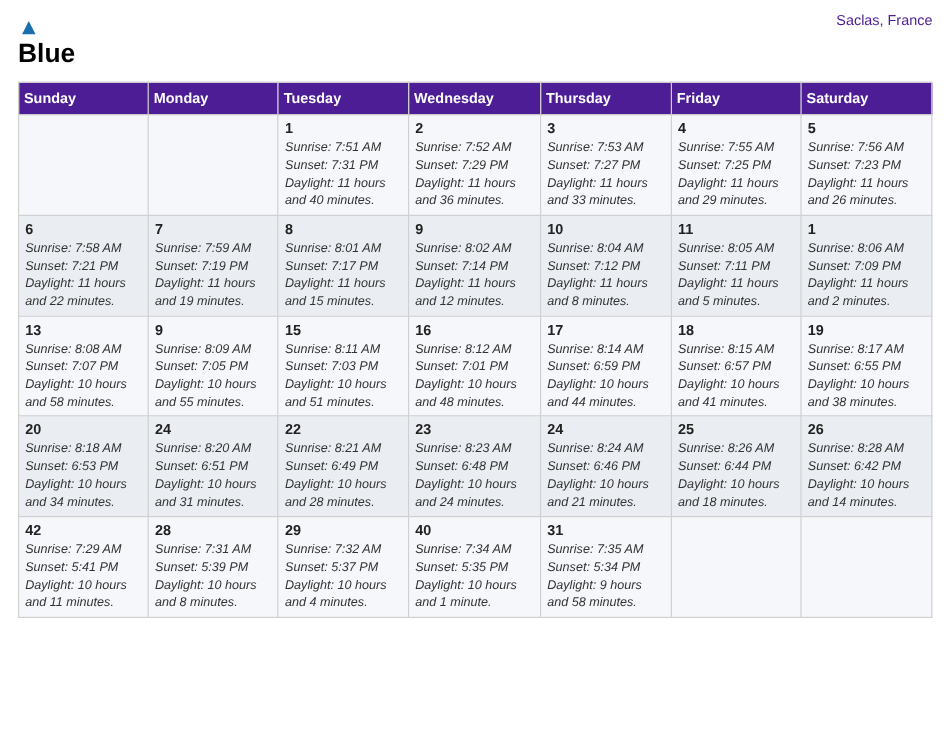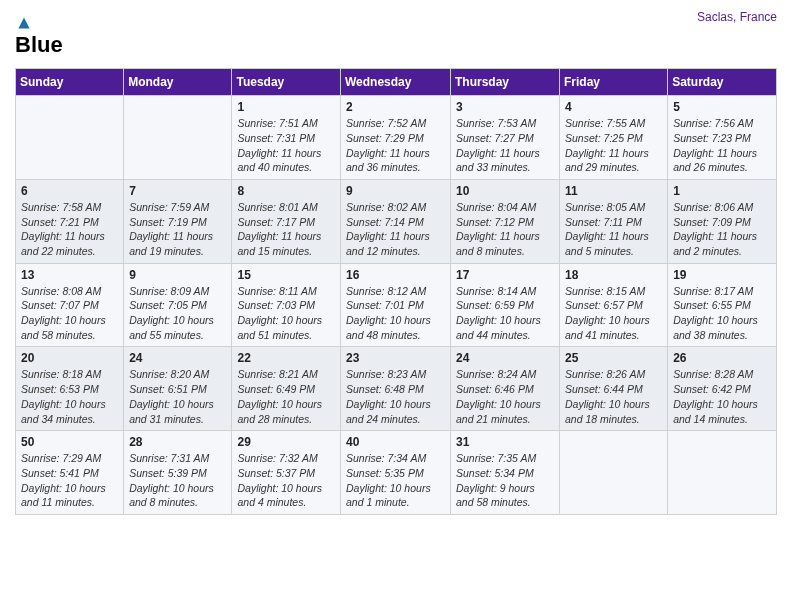--- a/index.html
+++ b/index.html
@@ -232,21 +232,21 @@
           <span class="day-num">25</span>
           <div class="cell-content">Sunrise: 8:26 AM<br>Sunset: 6:44 PM<br>Daylight: 10 hours and 18 minutes.</div>
         </td>
         <td>
           <span class="day-num">26</span>
           <div class="cell-content">Sunrise: 8:28 AM<br>Sunset: 6:42 PM<br>Daylight: 10 hours and 14 minutes.</div>
         </td>
       </tr>
       <tr>
         <td>
-          <span class="day-num">50</span>
+          <span class="day-num">42</span>
           <div class="cell-content">Sunrise: 7:29 AM<br>Sunset: 5:41 PM<br>Daylight: 10 hours and 11 minutes.</div>
         </td>
         <td>
           <span class="day-num">28</span>
           <div class="cell-content">Sunrise: 7:31 AM<br>Sunset: 5:39 PM<br>Daylight: 10 hours and 8 minutes.</div>
         </td>
         <td>
           <span class="day-num">29</span>
           <div class="cell-content">Sunrise: 7:32 AM<br>Sunset: 5:37 PM<br>Daylight: 10 hours and 4 minutes.</div>
         </td>

